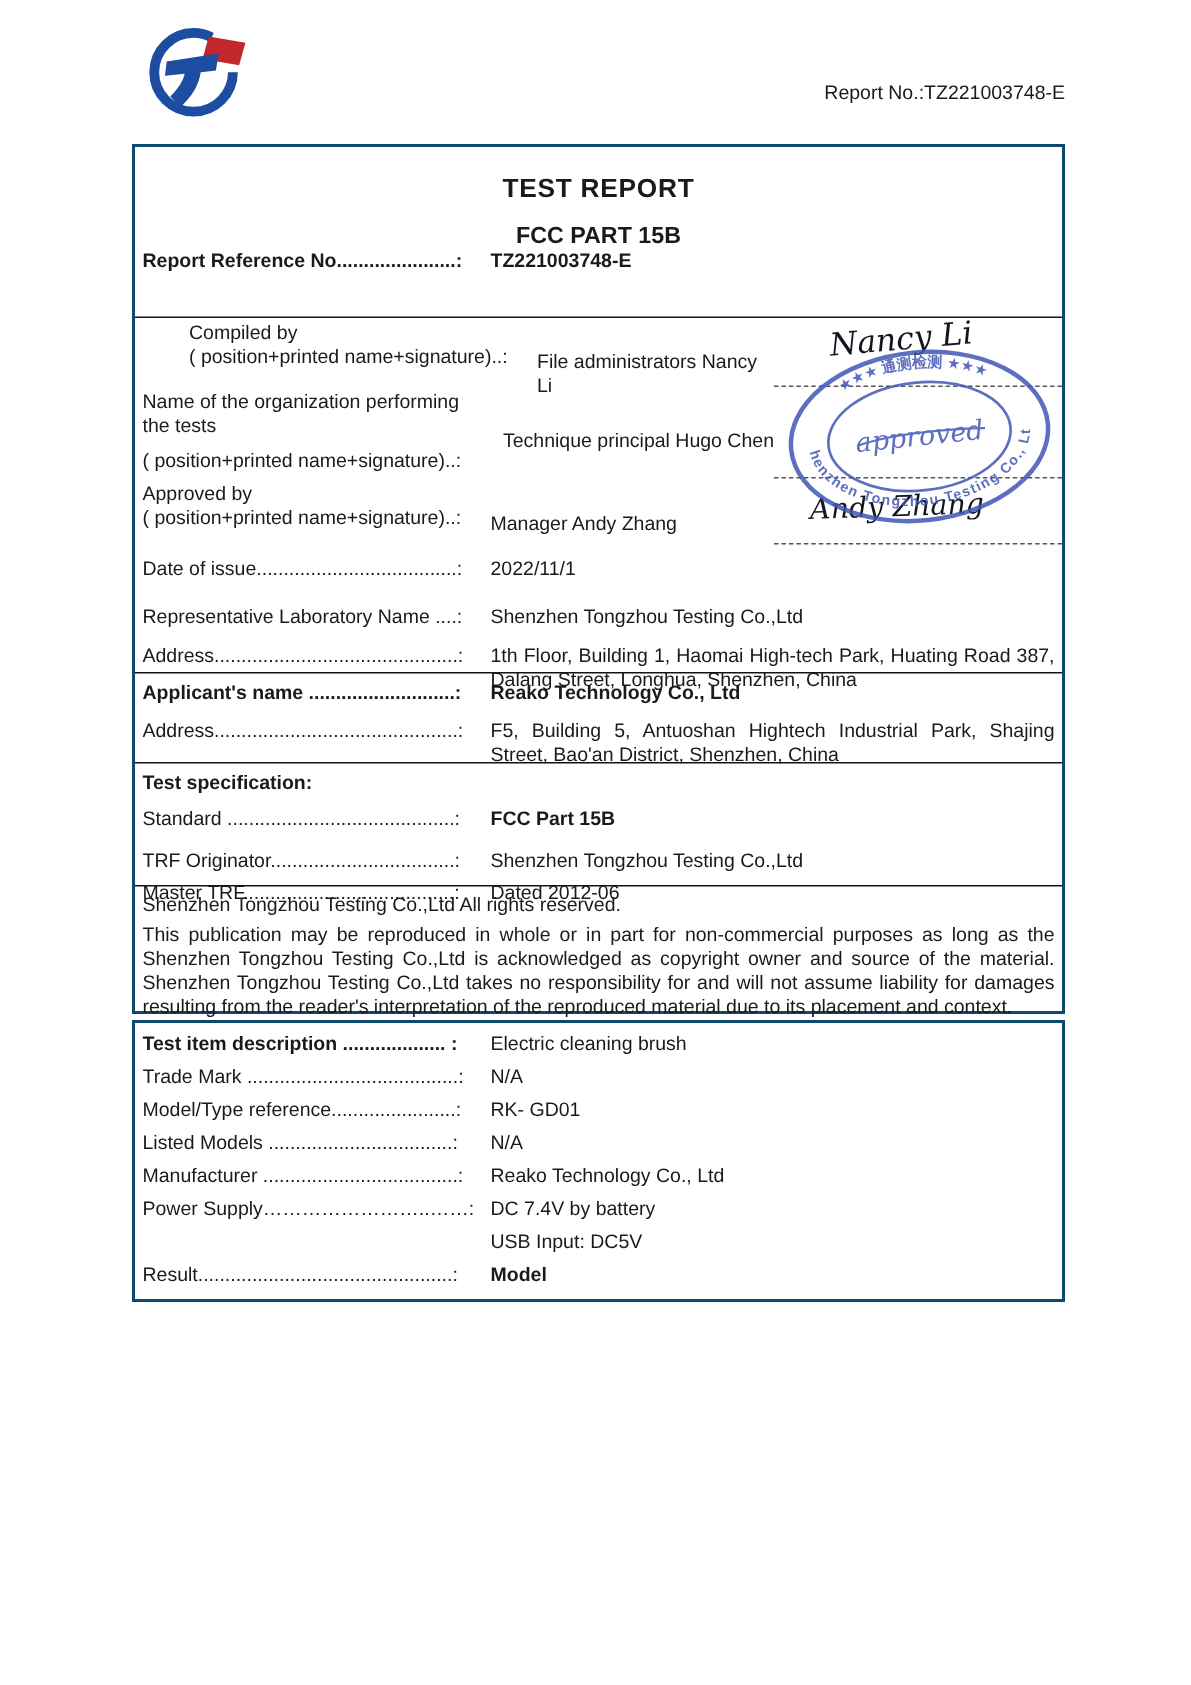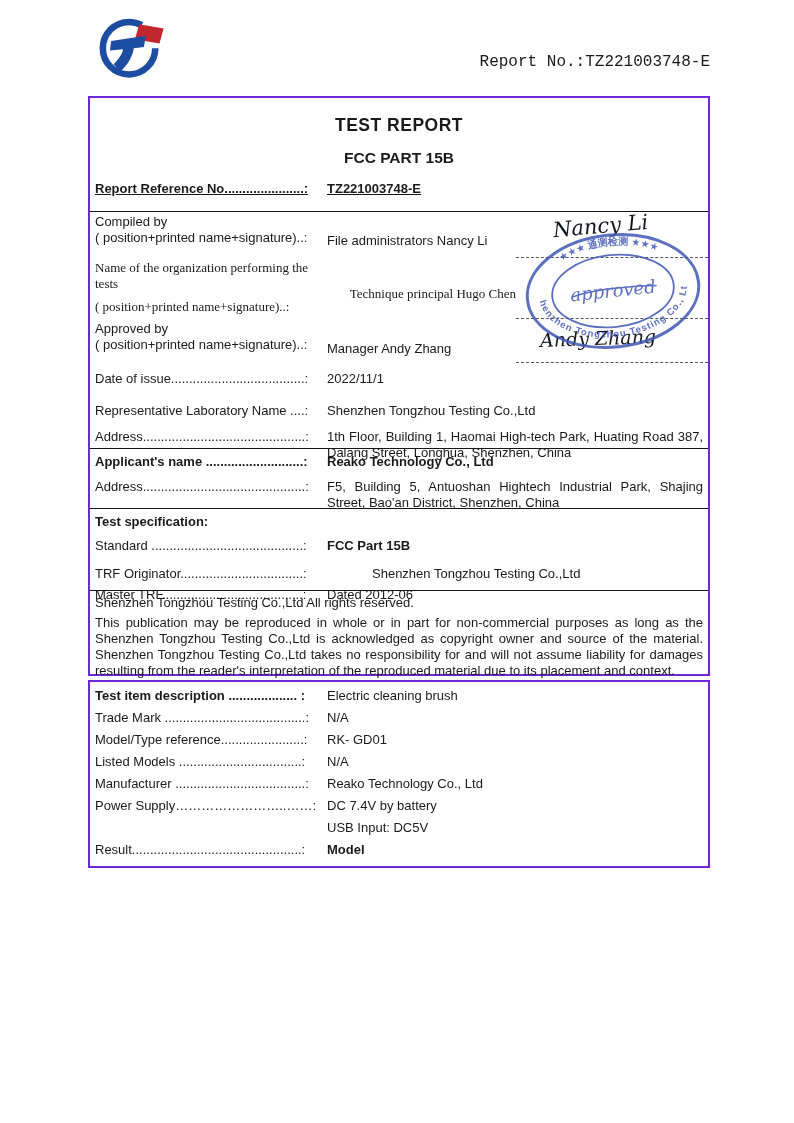--- a/index.html
+++ b/index.html
@@ -5,65 +5,65 @@
   html,body { margin:0; padding:0; background:#e8e8e8; }
   .page {
     position:relative; width:794px; height:1123px; background:#ffffff;
     margin:0 auto; overflow:hidden;
     font-family:"Liberation Sans","DejaVu Sans",sans-serif;
     font-size:13px; color:#1a1a1a; line-height:16px;
   }
   .b { font-weight:bold; }
   
   .logo { position:absolute; left:94px; top:16px; }
-  .report-no { position:absolute; top:54px; right:84px; font-size:16px;font-family:Liberation Mono, monospace; }
-  
-  .tbl { position:absolute; left:88px; width:622px; border:2px solid #6d28d9; box-sizing:border-box; background:#fff; }
+  .report-no { position:absolute; top:54px; right:84px; font-size:13px; }
+  
+  .tbl { position:absolute; left:88px; width:622px; border:2px solid #0c4a6e; box-sizing:border-box; background:#fff; }
   .main-tbl { top:96px; height:580px; }
   .item-tbl { top:680px; height:188px; }
   .sec { border-bottom:1.5px solid #141414; box-sizing:border-box; }
   .sec:last-child { border-bottom:none; }
   
   .sec-title { height:114px; padding-top:19px; }
   .t1 { text-align:center; font-size:17.5px; font-weight:bold; letter-spacing:.5px; }
   .t2 { text-align:center; font-size:15.5px; font-weight:bold; margin-top:17px; }
-  .refrow { display:flex; margin-top:15px; padding:0 5px;text-decoration:underline; }
+  .refrow { display:flex; padding:0 5px; }
   
   .lbl { width:232px; flex:0 0 232px; white-space:nowrap; overflow:hidden; }
   .val { flex:1; }
   .nrow { display:flex; padding:2px 5px 0 5px; }
   
   .sec-sign { position:relative; height:237px; }
   .srow { display:flex; padding:0 0 0 5px; box-sizing:border-box; }
   .srow .slbl { width:232px; flex:0 0 232px; padding-top:2px; }
   .srow .sval { flex:1; }
   .srow .scell { width:192px; flex:0 0 192px; border-bottom:1.5px dashed #555; }
-  .srow1 { height:46px; } .srow1 .sval { padding-top:21px; }
-  .srow2 { height:61px;font-family:Liberation Serif, serif; } .srow2 .sval { padding-top:28px;text-align:right; }
+  .srow1 { height:46px;margin-left:31px; } .srow1 .sval { padding-top:21px; }
+  .srow2 { height:61px; } .srow2 .sval { padding-top:28px;text-align:right; }
   .srow3 { height:44px; } .srow3 .sval { padding-top:22px; }
   .poslbl { margin-top:0; }
   .gap7 { margin-top:7px; }
   .row-date { height:28px; padding-top:8px; }
   .row-lab  { height:23px; padding-top:4px; }
   .row-addr { height:38px; padding-top:3px; }
   .addr-val { text-align:justify; }
   
   .hand { font-family:"DejaVu Serif","Liberation Serif",serif; font-style:italic; color:#15151f; }
   .sig-nancy { position:absolute; top:6px; right:60px; font-size:21px; transform:rotate(-5deg); }
   .sig-andy  { position:absolute; top:118px; right:52px; font-size:19px; transform:rotate(-2deg); }
   .stamp { position:absolute; top:15px; right:3px; }
   
   .sec-applicant { height:60px; }
   .row-app { height:24px; padding-top:5px; }
   .row-app2 { height:36px; padding-top:1px; }
   
   .sec-spec { height:82px; }
   .spec-head { padding:5px 5px 0 5px; height:22px; box-sizing:border-box; }
   .row-std { height:24px; padding-top:7px; }
-  .row-trf { height:20px; padding-top:4px;gap:45px; }
+  .row-trf { height:20px; padding-top:4px; }
   .row-mtrf { height:16px; padding-top:1px; }
   
   .sec-copy { height:86px; padding:4px 5px 0 5px; border-bottom:none; }
   .copy-p { text-align:justify; margin-top:4px; }
   
   .irow { display:flex; padding:6px 5px 0 5px;align-items:center; }
 </style>
 </head>
 <body>
 

